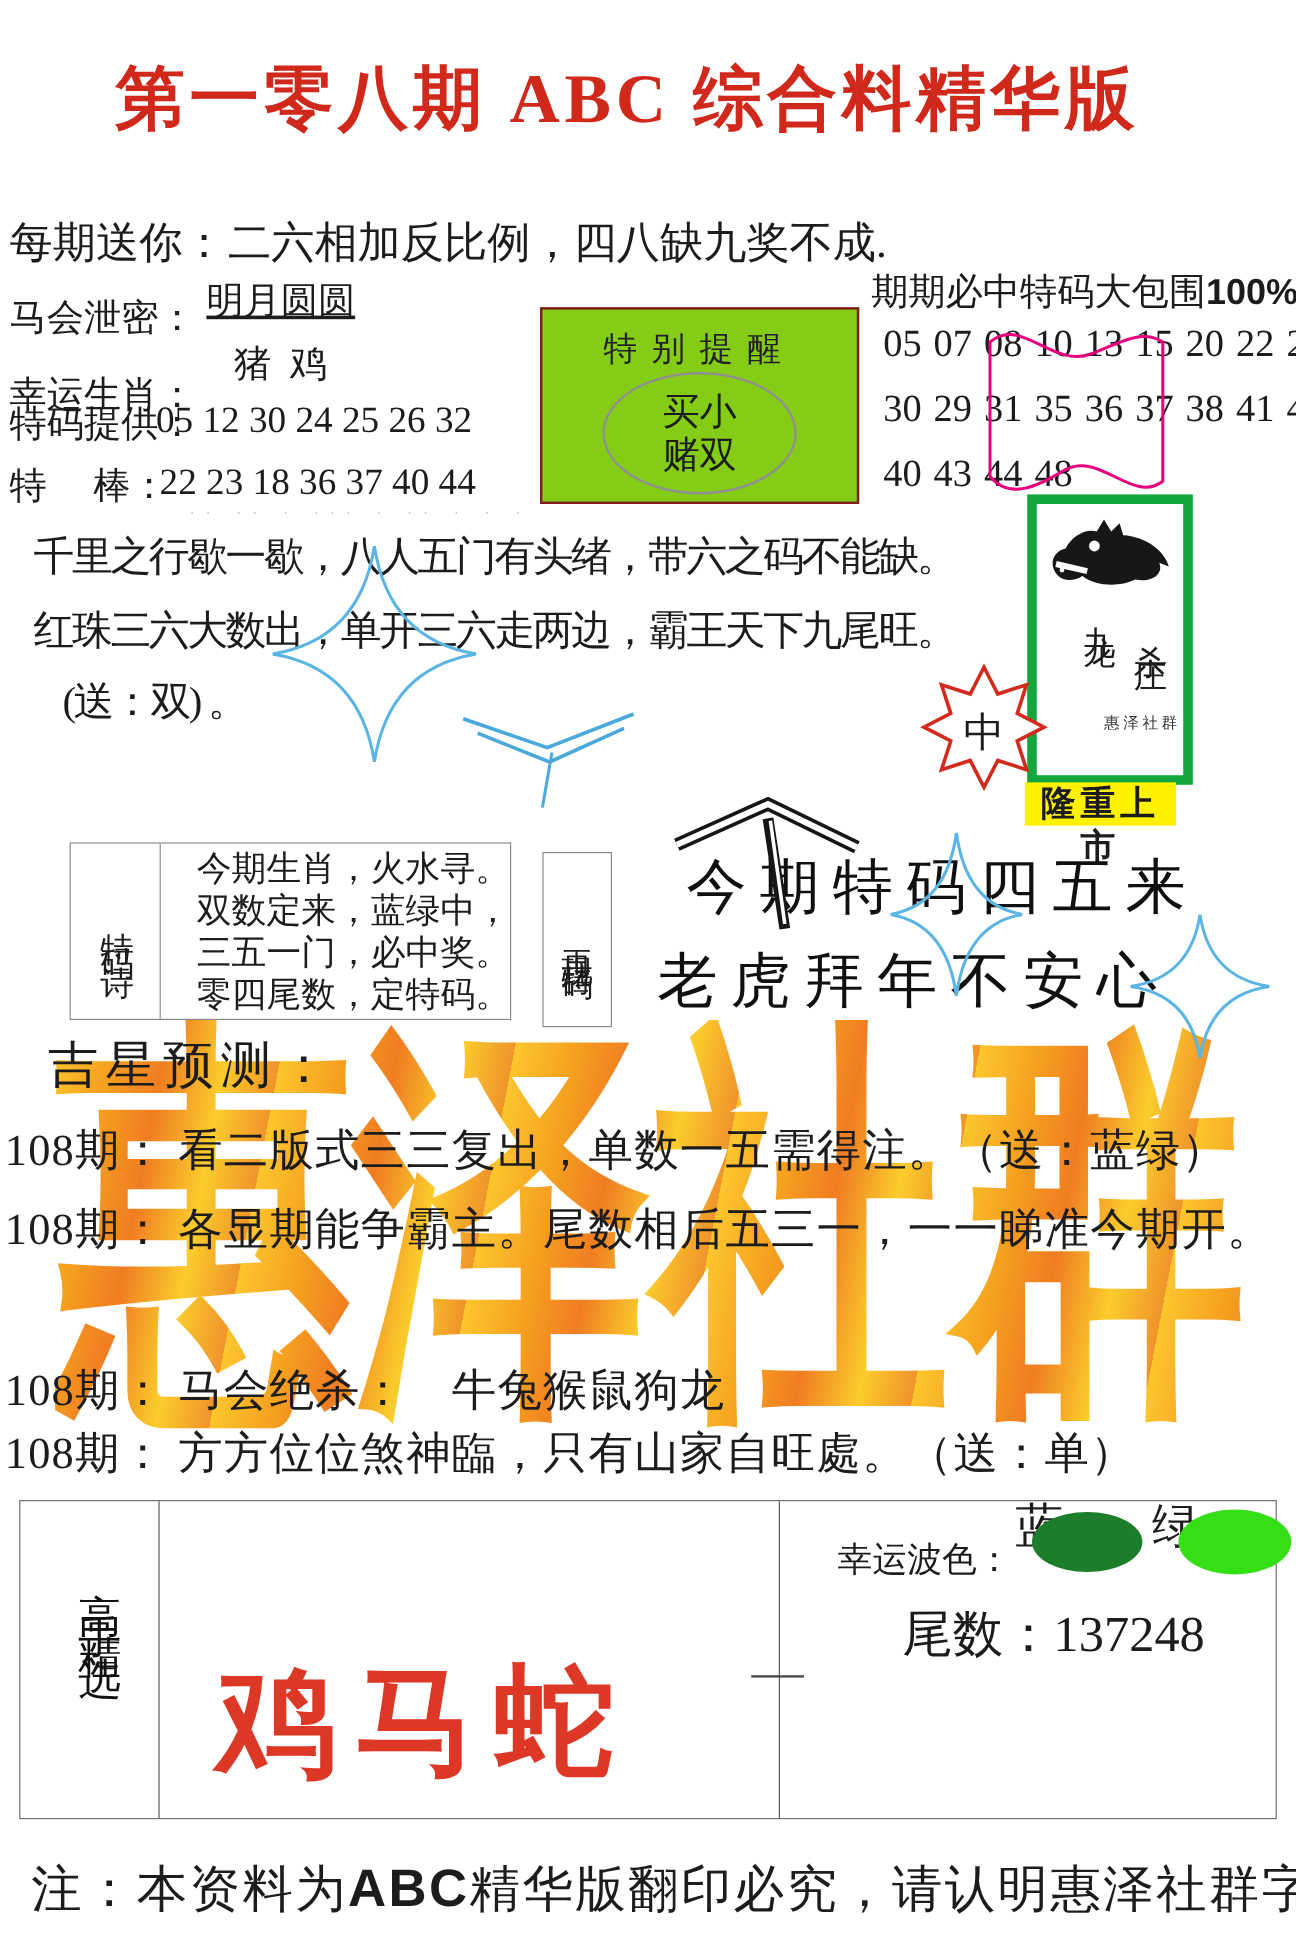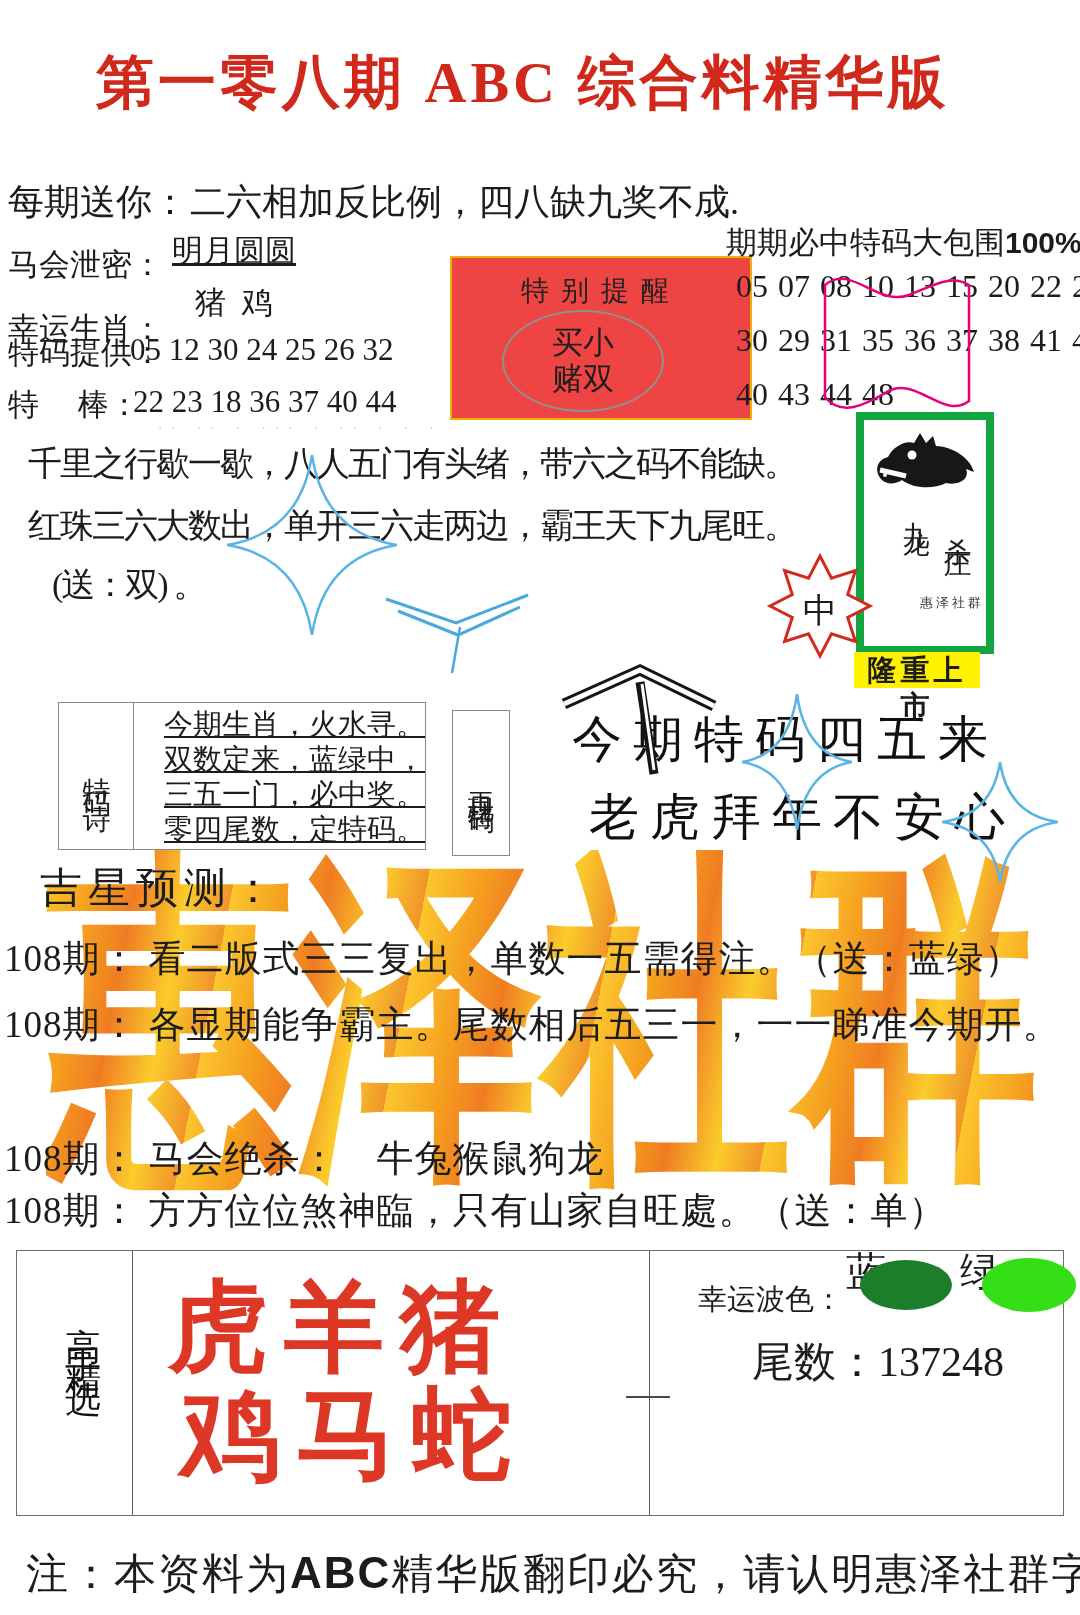--- a/index.html
+++ b/index.html
@@ -7,39 +7,39 @@
         font-family:"Liberation Serif","DejaVu Serif",serif;color:#1c1c1c;}
   .abs{position:absolute;}
   .nowrap{white-space:nowrap;}
   .txt{z-index:2;}
   .decor{z-index:3;pointer-events:none;}
   .title{font-size:58px;font-weight:600;color:#d0281a;letter-spacing:4px;white-space:pre;}
   .intro-label,.intro-text{font-size:36px;white-space:pre;}
   .info-label{font-size:31px;white-space:pre;}
   .info-value{font-size:31px;white-space:pre;}
   .fragment{font-size:13px;color:#bfbfbf;letter-spacing:9px;}
-  .reminder-box{border:2px solid #eab308;background:#ef4444;z-index:2;padding-left:36px;}
+  .reminder-box{border:2px solid #7f1d1d;background:#84cc16;z-index:2;}
   .reminder-title{position:absolute;top:14px;left:0;right:0;text-align:center;font-size:28px;letter-spacing:12px;color:#222;}
   .reminder-oval{position:absolute;left:50px;top:52px;width:158px;height:98px;border:2px solid #909090;border-radius:50%;
      display:flex;flex-direction:column;align-items:center;justify-content:center;line-height:36px;font-size:31px;}
   .surround-title{font-size:31px;white-space:pre;}
   .surround-title b{font-family:"Liberation Sans","DejaVu Sans",sans-serif;font-weight:700;font-size:30px;}
   .surround-row{font-size:32px;word-spacing:2px;white-space:pre;}
   .poem-line{font-size:34px;letter-spacing:-2px;white-space:pre;}
   .green-box{width:138px;height:242px;border:8px solid #13a53e;background:#fff;box-sizing:border-box;z-index:1;}
   .vtext{writing-mode:vertical-rl;text-orientation:upright;}
   .nd-col1{font-size:27px;letter-spacing:8px;}
   .nd-col2{font-size:28px;letter-spacing:10px;}
   .nd-brand{font-size:13px;letter-spacing:3px;color:#333;text-align:center;}
   .banner{width:126px;height:36px;background:#fff100;text-align:center;line-height:36px;font-size:29px;font-weight:700;letter-spacing:4px;z-index:2;}
   .hit-label{font-size:34px;z-index:4;}
   .tema-box{width:368px;height:148px;border:1.5px solid #8a8a8a;box-sizing:border-box;display:flex;z-index:2;}
   .tema-label-cell{width:86px;border-right:1.5px solid #8a8a8a;display:flex;align-items:center;justify-content:center;}
   .tema-label{font-size:28px;letter-spacing:14px;}
-  .tema-lines{padding:4px 0 0 30px;text-decoration:underline;}
+  .tema-lines{padding:4px 0 0 30px;}
   .tema-line{font-size:29px;line-height:35px;white-space:pre;}
   .side-box{width:58px;height:146px;border:1.5px solid #8a8a8a;box-sizing:border-box;display:flex;align-items:center;justify-content:center;z-index:2;}
   .side-label{font-size:26px;letter-spacing:6px;}
   .headline{font-size:50px;letter-spacing:11px;white-space:pre;color:#101010;}
   .lucky-heading{font-size:42px;letter-spacing:6px;}
   .lucky-row{font-size:37px;letter-spacing:1px;}
   .lucky-period{margin-right:10px;}
   .watermark{z-index:0;font-size:345px;line-height:1;font-weight:700;white-space:nowrap;
      transform:scaleX(0.72);transform-origin:left top;opacity:0.93;
      background:repeating-linear-gradient(105deg,#fcc21f 0px,#f5990f 70px,#ef7312 130px,#fbc91d 200px,#f08c1b 260px);
@@ -137,21 +137,21 @@
       <div class="tema-line">双数定来，蓝绿中，</div>
       <div class="tema-line">三五一门，必中奖。</div>
       <div class="tema-line">零四尾数，定特码。</div>
     </div>
   </div>
   <div class="abs side-box" style="left:452px;top:710px;">
     <span class="vtext side-label">再现特码</span>
   </div>
 
   <div class="abs txt headline" style="left:572px;top:706px;">今期特码四五来</div>
-  <div class="abs txt headline" style="left:589px;top:784px;">老虎拜年不安心</div>
+  <div class="abs txt headline" style="left:548px;top:784px;">老虎拜年不安心</div>
 
   <svg class="abs decor" style="left:558px;top:660px;" width="164" height="125" viewBox="0 0 164 125">
     <path d="M6,44 L82,10 L156,46" stroke="#161616" stroke-width="11" fill="none"></path>
     <path d="M6,44 L82,10 L156,46" stroke="#ffffff" stroke-width="5" fill="none"></path>
     <path d="M82,22 L96,114" stroke="#161616" stroke-width="9" fill="none"></path>
     <path d="M84,24 L96,110" stroke="#ffffff" stroke-width="3" fill="none"></path>
   </svg>
   <svg class="abs decor" style="left:742px;top:694px;" width="110" height="136" viewBox="0 0 110 136">
     <path d="M55,0 Q63,60 110,68 Q63,76 55,136 Q47,76 0,68 Q47,60 55,0 Z" fill="none" stroke="#5ab4e4" stroke-width="2.5"></path>
   </svg>
@@ -166,21 +166,20 @@
   <div class="abs txt lucky-row nowrap" style="left:4px;top:1134px;"><span class="lucky-period">108期：</span><span>马会绝杀：　牛兔猴鼠狗龙</span></div>
   <div class="abs txt lucky-row nowrap" style="left:4px;top:1186px;"><span class="lucky-period">108期：</span><span>方方位位煞神臨，只有山家自旺處。（送：单）</span></div>
 
   <div class="abs bottom-box" style="left:16px;top:1250px;">
     <div class="vline" style="left:115px;"></div>
     <div class="vline" style="left:632px;"></div>
   </div>
   <div class="abs decor" style="left:626px;top:1396px;width:44px;border-top:2px solid #4a4a4a;"></div>
 
   <div class="abs txt vtext expert-label" style="left:58px;top:1298px;">高手精选</div>
-  <div class="abs txt zodiac" style="left:168px;top:1274px;">虎羊猪</div>
   <div class="abs txt zodiac" style="left:180px;top:1382px;">鸡马蛇</div>
 
   <div class="abs txt wave-label" style="left:698px;top:1280px;">幸运波色：</div>
   <div class="abs txt wave-char" style="left:846px;top:1244px;">蓝</div>
   <div class="abs ellipse" style="left:860px;top:1260px;width:92px;height:50px;background:#1c7d2b;"></div>
   <div class="abs txt wave-char" style="left:960px;top:1244px;">绿</div>
   <div class="abs ellipse" style="left:982px;top:1258px;width:94px;height:54px;background:#35df16;"></div>
 
   <div class="abs txt tail" style="left:752px;top:1334px;"><span>尾数：</span><span>137248</span></div>
 

